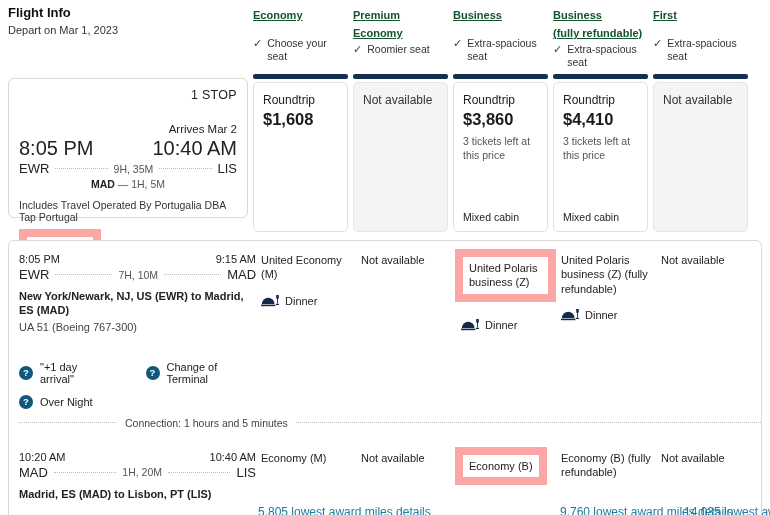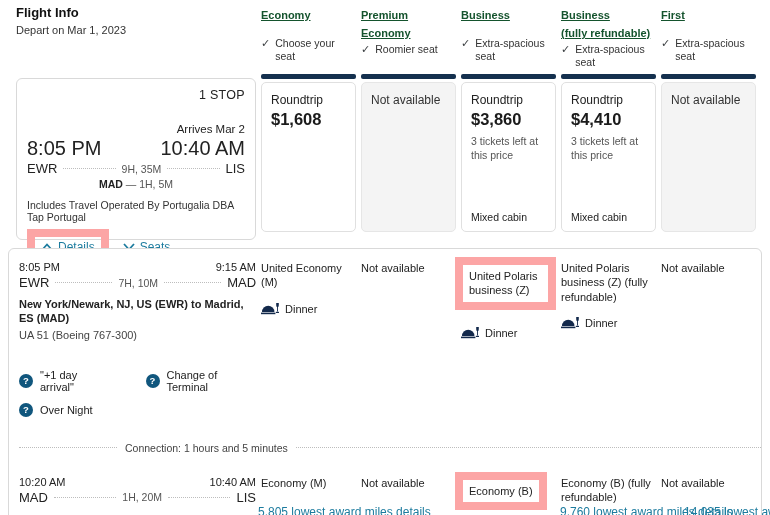--- a/index.html
+++ b/index.html
@@ -9,42 +9,42 @@
     background:#ffffff; color:#24292e;
     position:relative; overflow:hidden;
   }
   .page { position:relative; width:770px; height:515px; overflow:hidden; }
 
   
   .grid {
     display:grid;
     grid-template-columns: 240px repeat(5, 95px);
     column-gap:5px;
-    padding-left:16px;
+    padding-left:8px;
   }
 
   
   .header { padding-top:5px; }
   .page-title { font-size:13px; font-weight:bold; color:#111; }
   .page-sub { font-size:11px; color:#333; margin-top:4px; }
   .colhead .link-line { min-height:30px; }
   .col-link {
     font-size:11px; font-weight:bold; color:#14532d;
     text-decoration:underline; cursor:pointer; line-height:1.15;
     display:inline;
   }
   .benefit { display:flex; align-items:flex-start; gap:5px; margin-top:2px; }
   .check { color:#3c4043; font-size:11px; line-height:1.2; }
   .benefit-text { font-size:10.5px; color:#333; line-height:1.2; }
 
   
   .price-row { margin-top:6px; align-items:start; }
   .summary-card {
     border:1px solid #d9d9d9; border-radius:6px; background:#fff;
-    padding:9px 10px 8px 10px; height:162px; margin-top:4px;
+    padding:9px 10px 8px 10px; height:140px; margin-top:4px;
   }
   .right { text-align:right; }
   .stops { font-size:12.5px; color:#222; letter-spacing:.3px; }
   .arrives { font-size:11.5px; color:#222; margin-top:21px; }
   .big-times { display:flex; justify-content:space-between; align-items:baseline; margin-top:2px; }
   .big-time { font-size:20px; color:#222; }
   .route-line { display:flex; align-items:center; margin-top:1px; }
   .apt { font-size:13px; font-weight:normal; color:#222; }
   .dots { flex:1; border-top:1px dotted #bdbdbd; margin:0 6px; height:0; }
   .dur { font-size:10.5px; color:#555; white-space:nowrap; }
@@ -91,21 +91,21 @@
     font-size:9.5px; font-weight:bold; display:inline-flex;
     align-items:center; justify-content:center; flex:0 0 auto; cursor:pointer;
   }
   .badge-label { font-size:11px; color:#222; }
   .cabin-cell { font-size:11px; color:#222; line-height:1.3; }
   .cabin-name { display:inline-block; }
   .cabin-name.hl-red { padding:4px 6px; margin:-4px 0 0 -6px; }
   .meal { display:flex; align-items:center; gap:6px; margin-top:12px; }
   .meal-label { font-size:11px; color:#222; }
 
-  .connection-row { display:flex; align-items:center; margin-top:25px; padding-left:10px; }
+  .connection-row { display:flex; align-items:center; margin-top:8px; padding-left:10px; }
   .conn-lead { width:98px; border-top:1px dotted #bdbdbd; height:0; margin-right:8px; }
   .conn-text { font-size:10.5px; color:#444; white-space:nowrap; }
   .conn-tail { flex:1; border-top:1px dotted #bdbdbd; height:0; margin-left:8px; }
 
   .seg2 { margin-top:10px; }
 
   
   .floater {
     position:absolute; top:505px; font-size:12px; color:#1c7b9e;
     text-decoration:underline; white-space:nowrap; cursor:pointer;

